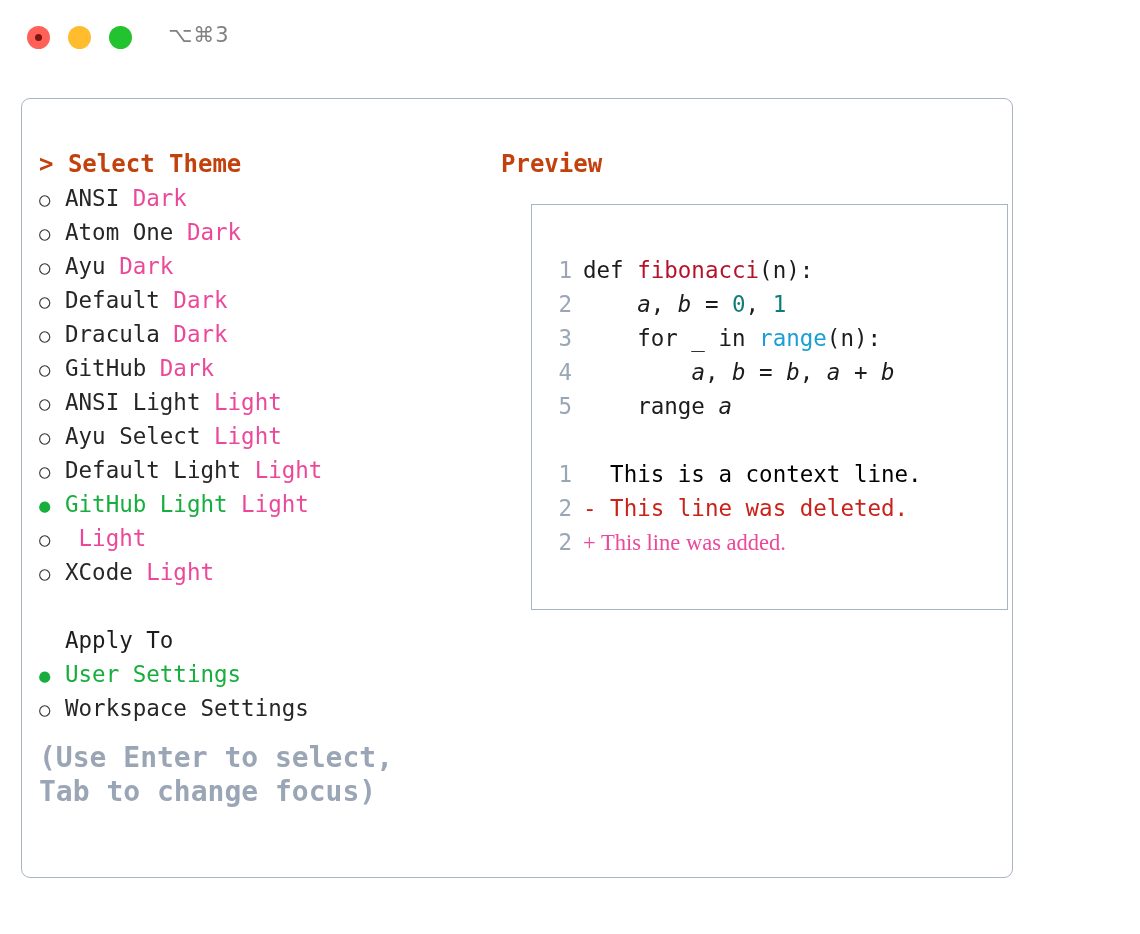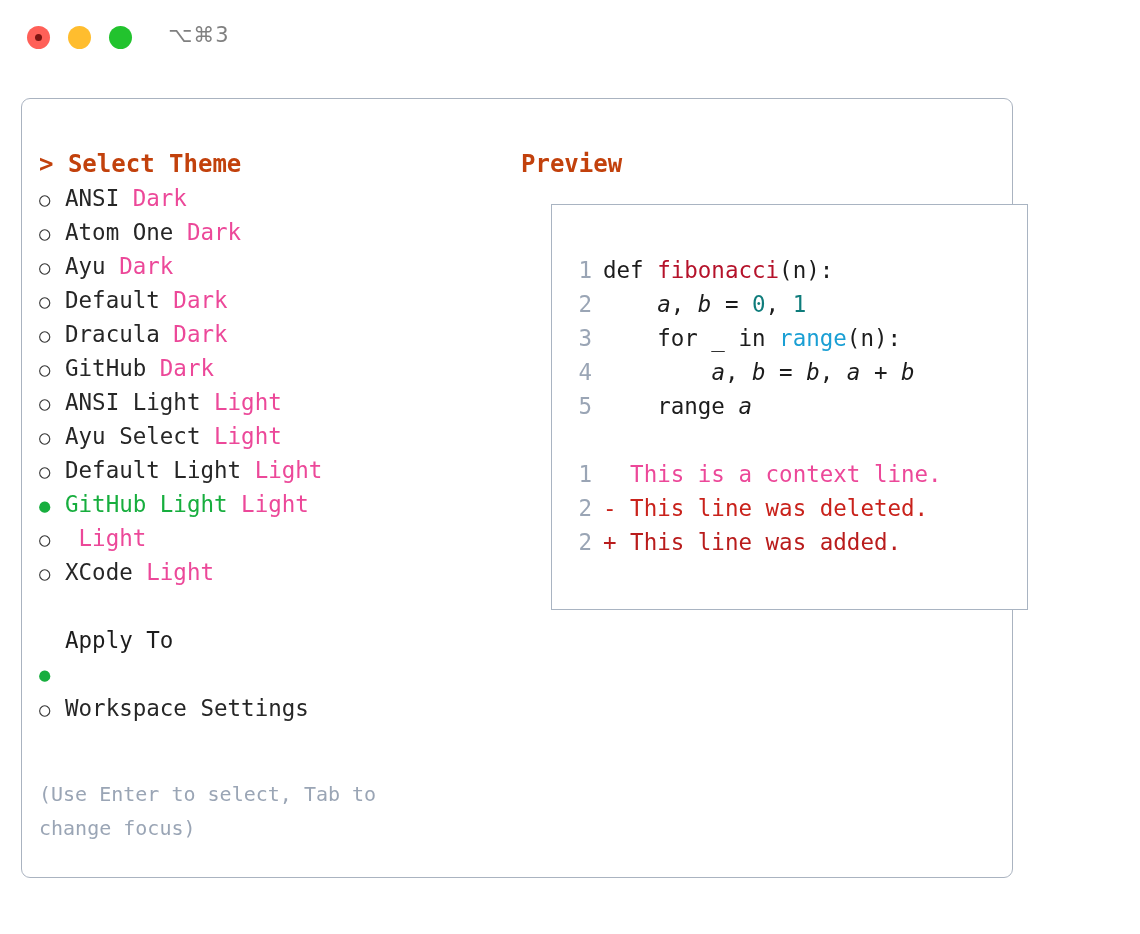--- a/index.html
+++ b/index.html
@@ -84,21 +84,21 @@
 
   
   .col-left {
     position: absolute;
     left: 17px;
     top: 48px;
     width: 430px;
   }
   .col-right {
     position: absolute;
-    left: 499px;
+    left: 479px;
     top: 48px;
     width: 500px;
   }
 
   .section-title {
     font-size: 24px;
     font-weight: bold;
     color: #c2410c;
     line-height: 34px;
     white-space: pre;
@@ -140,26 +140,27 @@
   .apply-heading {
     font-size: 22.5px;
     color: #1c1c1c;
     line-height: 34px;
     height: 34px;
     padding-left: 26px;
     white-space: pre;
   }
 
   .hint {
-    margin-top: 52px;
-    font-size: 20px;
+    margin-top: 16px;
+    font-size: 28px;
     line-height: 34px;
     color: #9aa5b5;
     width: 400px;
     white-space: pre-wrap;
+    font-weight: bold;
   }
 
   
   .preview-box {
     position: absolute;
     left: 30px;
     top: 57px;
     width: 477px;
     height: 406px;
     border: 1.6px solid #a9b4c2;
@@ -189,23 +190,23 @@
     margin-right: 11px;
   }
   .code-body { white-space: pre; }
 
   
   .tok-plain  { color: #1c1c1c; }
   .tok-fn     { color: #b5122a; }
   .tok-num    { color: #0e7c7b; }
   .tok-builtin{ color: #1a9fd4; }
   .tok-var    { color: #1c1c1c; font-style: italic; }
-  .tok-ctx    { color: #ec4899; margin-top: 40px; }
+  .tok-ctx    { color: #000000; margin-top: 40px; }
   .tok-del    { color: #c9221b; }
-  .tok-add    { color: #b91c1c; }
+  .tok-add    { color: #ec4899; font-family: Liberation Serif, serif; }
 
   .diff-gap { height: 34px; }
 </style>
 </head>
 <body>
 
 <div class="window">
 
   <div class="titlebar">
     <div class="lights">
@@ -235,21 +236,21 @@
           <div class="opt-row selected"><span class="marker on">●</span><span class="opt-label">GitHub Light</span><span class="opt-tag"> Light</span></div>
           <div class="opt-row"><span class="marker">○</span><span class="opt-tag"> Light</span></div>
           <div class="opt-row"><span class="marker">○</span><span class="opt-label">XCode</span><span class="opt-tag"> Light</span></div>
         </div>
 
       <div class="spacer-row"></div>
 
       <div class="apply-heading">Apply To</div>
 
       <div id="apply-list">
-          <div class="opt-row selected"><span class="marker on">●</span></div>
+          <div class="opt-row selected"><span class="marker on">●</span><span class="opt-label">User Settings</span></div>
           <div class="opt-row"><span class="marker">○</span><span class="opt-label">Workspace Settings</span></div>
         </div>
 
       <div class="hint">(Use Enter to select, Tab to change focus)</div>
     </div>
 
     <div class="col-right">
 
       <div class="section-title">Preview</div>
 

